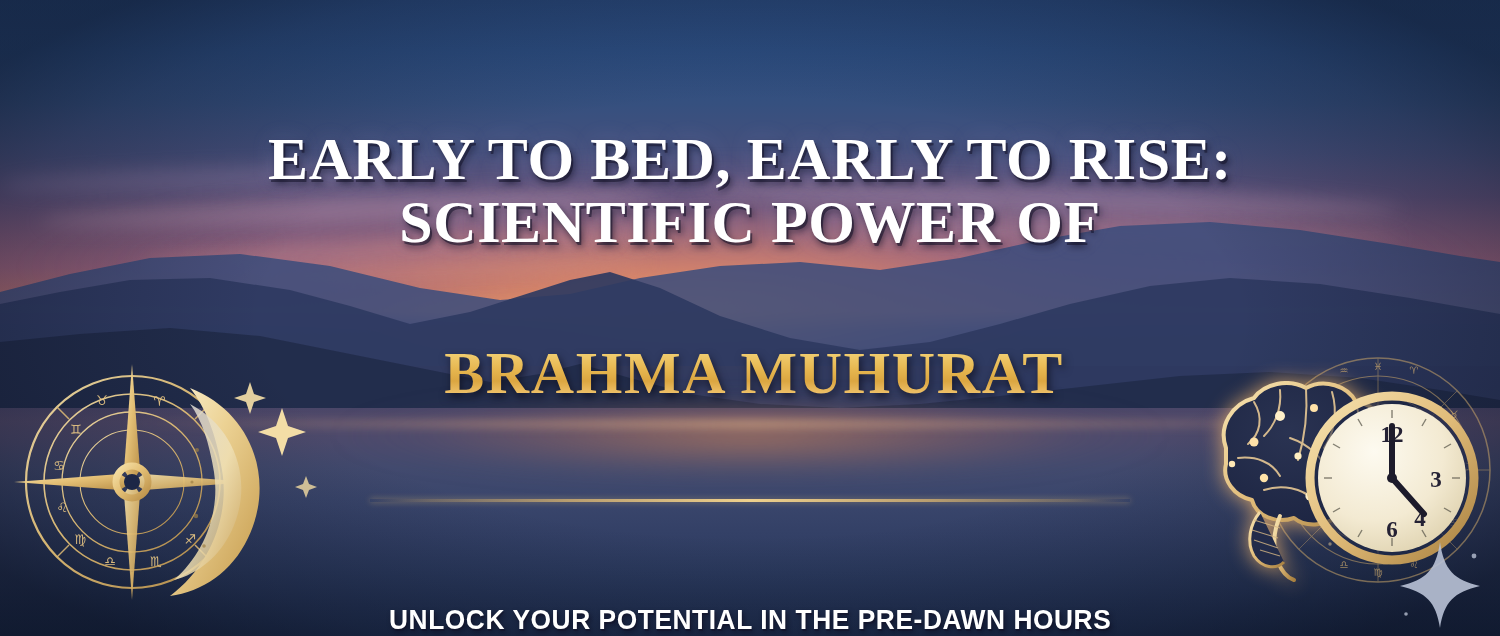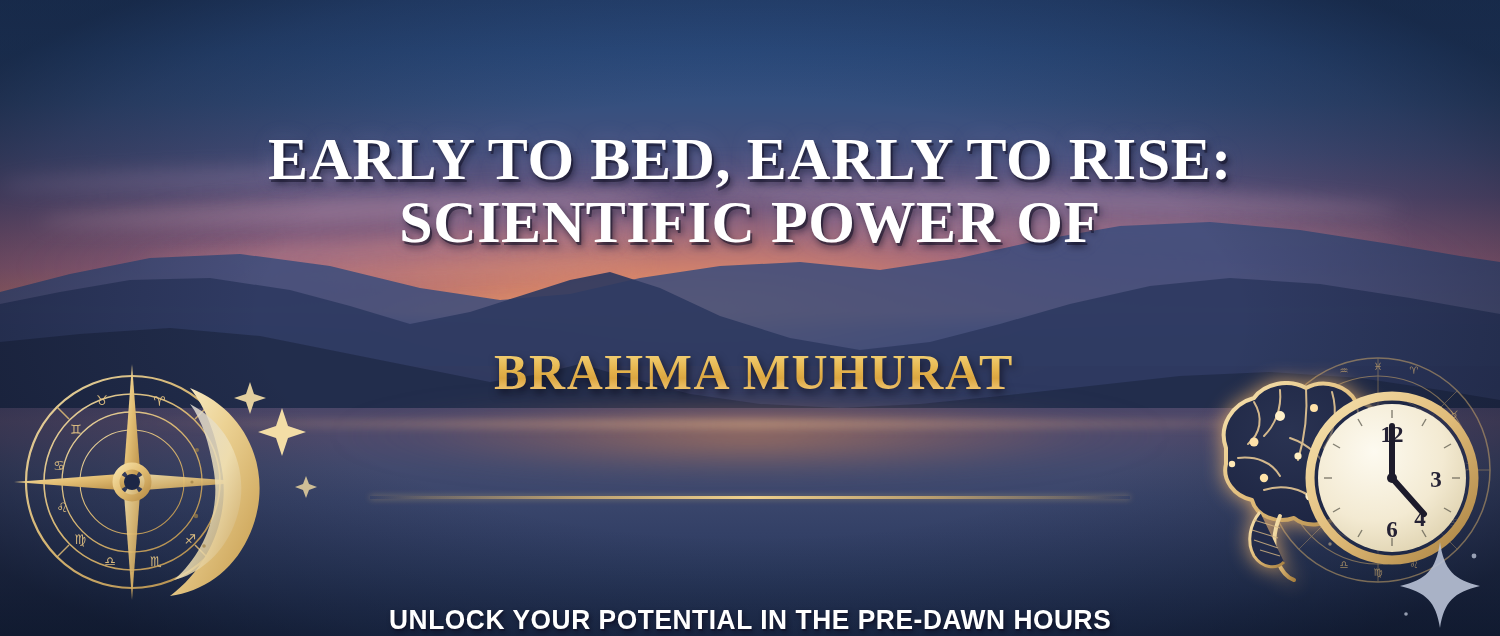--- a/index.html
+++ b/index.html
@@ -160,21 +160,21 @@
       0 0 22px rgba(180,190,255,0.18);
     white-space: nowrap;
   }
   .headline .hl-line { display: block; }
 
   .gold-title {
     margin: 8px 0 0 8px;
     text-align: center;
     font-family: "Liberation Serif", "DejaVu Serif", serif;
     font-weight: 700;
-    font-size: 50px;
+    font-size: 60px;
     letter-spacing: 1.6px;
     line-height: 1.05;
     white-space: nowrap;
     background: linear-gradient(to bottom,
       #f7dd93 0%,
       #f0cb६9 0%,
       #eec76a 18%,
       #e4b451 42%,
       #d9a340 60%,
       #e9bd5e 80%,

